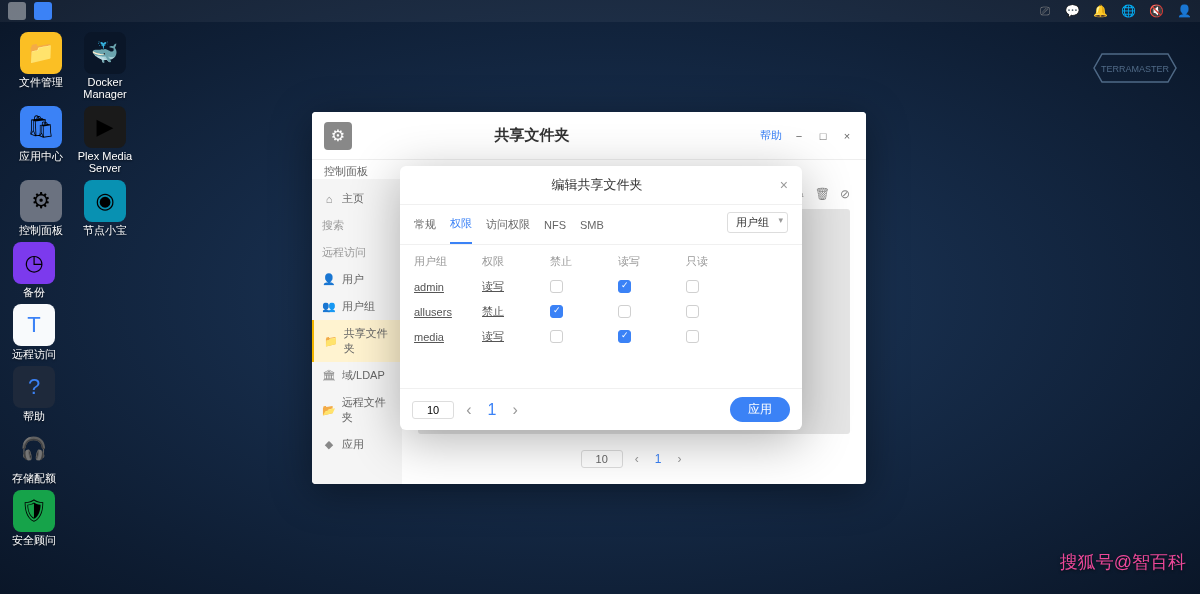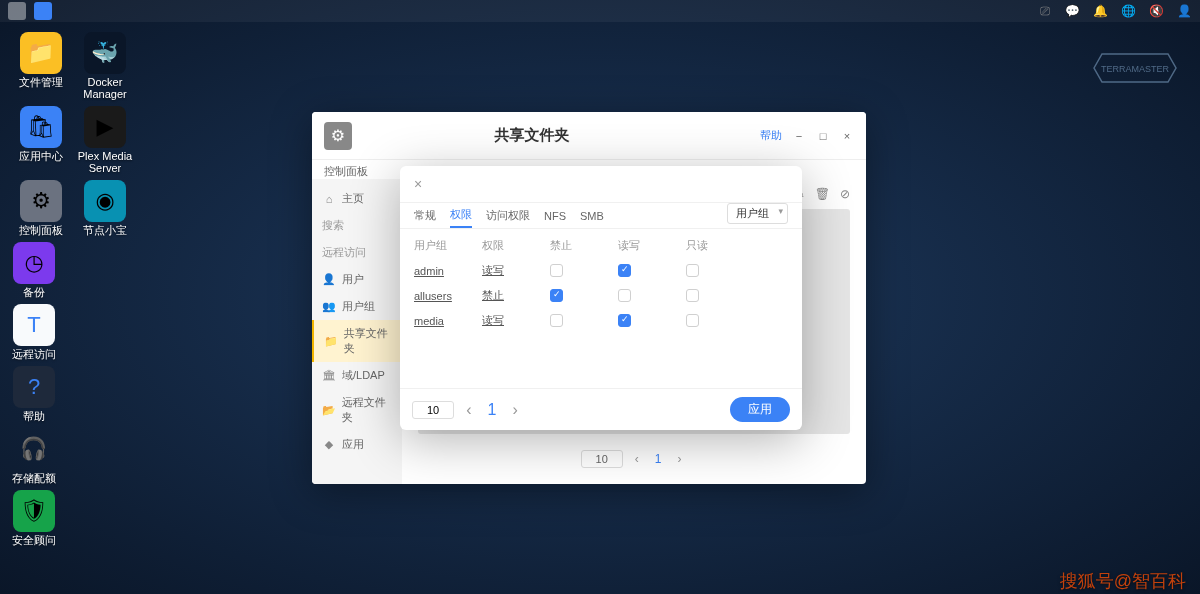--- a/index.html
+++ b/index.html
@@ -44,37 +44,37 @@
 .pagination { display: flex; align-items: center; justify-content: center; gap: 6px; padding: 8px; font-size: 12px; color: #666; }
 .page-select { border: 1px solid #ddd; padding: 2px 14px; border-radius: 3px; font-size: 11px; }
 .page-btn { padding: 2px 6px; color: #999; cursor: pointer; }
 .page-num { color: #3b82f6; padding: 0 4px; }
 
 .modal { position: absolute; top: 166px; left: 400px; width: 402px; height: 264px; background: #fff; border-radius: 6px; box-shadow: 0 10px 50px rgba(0,0,0,0.3); display: flex; flex-direction: column; }
 .modal-header { padding: 10px 14px; display: flex; align-items: center; justify-content: space-between; border-bottom: 1px solid #f0f0f0; }
 .modal-title { flex: 1; text-align: center; font-size: 13px; color: #333; }
 .modal-close { color: #999; cursor: pointer; font-size: 14px; }
 .modal-tabs { display: flex; gap: 14px; padding: 0 14px; border-bottom: 1px solid #f0f0f0; align-items: center; }
-.modal-tab { font-size: 11px; color: #666; padding: 4px 0; cursor: pointer; }
+.modal-tab { font-size: 11px; color: #666; padding: 11px 0; cursor: pointer; }
 .modal-tab.active { color: #3b82f6; border-bottom: 2px solid #3b82f6; }
 .modal-select { margin-left: auto; border: 1px solid #ddd; border-radius: 3px; padding: 2px 18px 2px 8px; font-size: 11px; color: #333; position: relative; margin-bottom: 4px; }
 .modal-select::after { content: "▾"; position: absolute; right: 4px; color: #999; font-size: 9px; }
 
 .modal-table { flex: 1; padding: 4px 14px; }
 .mt-row { display: grid; grid-template-columns: 60px 60px 60px 60px 60px; gap: 8px; align-items: center; padding: 5px 0; font-size: 11px; }
 .mt-head { color: #999; }
 .mt-cell { color: #555; text-decoration: underline; }
 .chk { width: 13px; height: 13px; border: 1px solid #d0d0d0; border-radius: 3px; display: inline-block; position: relative; cursor: pointer; }
 .chk.checked { background: #3b82f6; border-color: #3b82f6; }
 .chk.checked::after { content: "✓"; color: #fff; font-size: 9px; position: absolute; top: -1px; left: 2px; }
 
 .modal-footer { display: flex; align-items: center; padding: 8px 12px; border-top: 1px solid #f0f0f0; gap: 6px; }
 .apply-btn { margin-left: auto; background: #3b82f6; color: #fff; border: none; border-radius: 14px; padding: 4px 18px; font-size: 12px; cursor: pointer; }
 
-.watermark { position: absolute; bottom: 1px; right: 14px; color: #c2410c; font-size: 18px; text-shadow: 0 1px 3px rgba(0,0,0,0.6); font-weight: 500; }
+.watermark { position: absolute; bottom: 20px; right: 14px; color: #ec4899; font-size: 18px; text-shadow: 0 1px 3px rgba(0,0,0,0.6); font-weight: 500; }
 </style>
 </head>
 <body>
 
 <div class="taskbar">
   <div class="taskbar-left">
     <div class="taskbar-icon"></div>
     <div class="taskbar-icon" style="background:#3b82f6"></div>
   </div>
   <div class="taskbar-right">
@@ -207,20 +207,21 @@
         <span class="page-btn">‹</span>
         <span class="page-num">1</span>
         <span class="page-btn">›</span>
       </div>
     </div>
   </div>
 </div>
 
 <div class="modal">
   <div class="modal-header">
+    <span class="modal-title">编辑共享文件夹</span>
     <span class="modal-close">×</span>
   </div>
   <div class="modal-tabs" id="modal-tabs">
     <span class="modal-tab">常规</span>
       <span class="modal-tab active">权限</span>
       <span class="modal-tab">访问权限</span>
       <span class="modal-tab">NFS</span>
       <span class="modal-tab">SMB</span>
       <div class="modal-select">用户组</div>
   </div>

